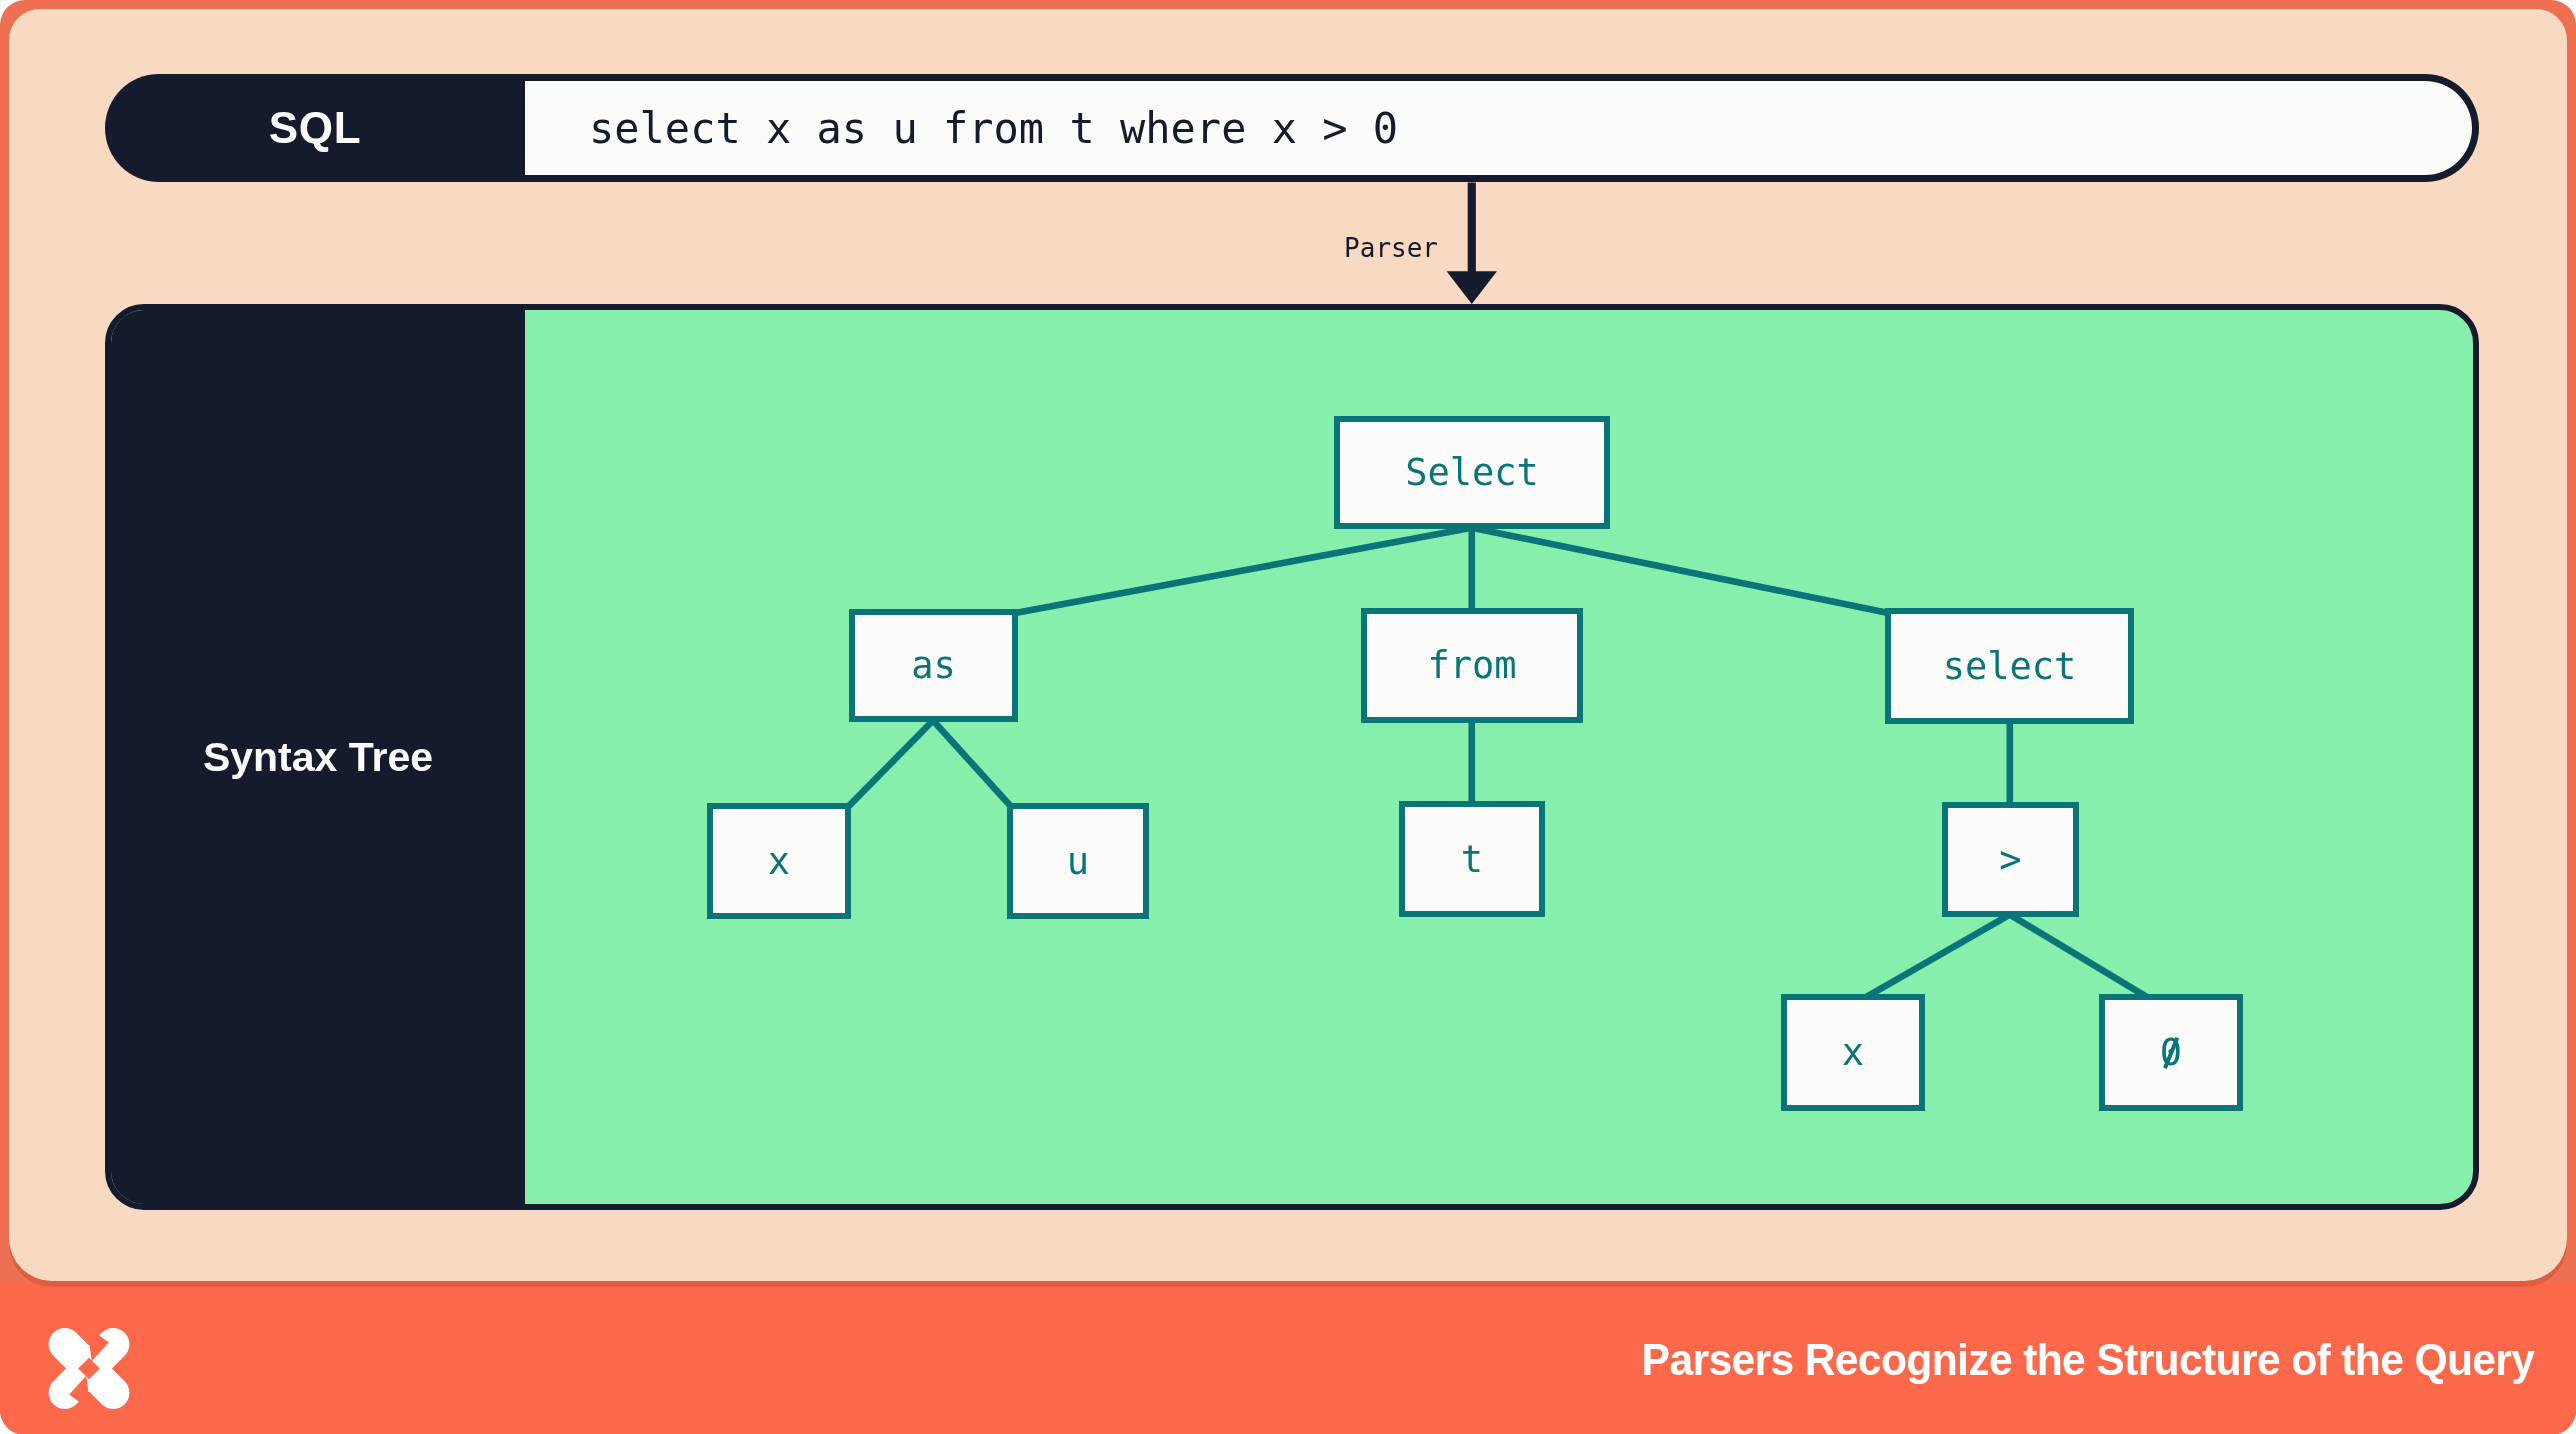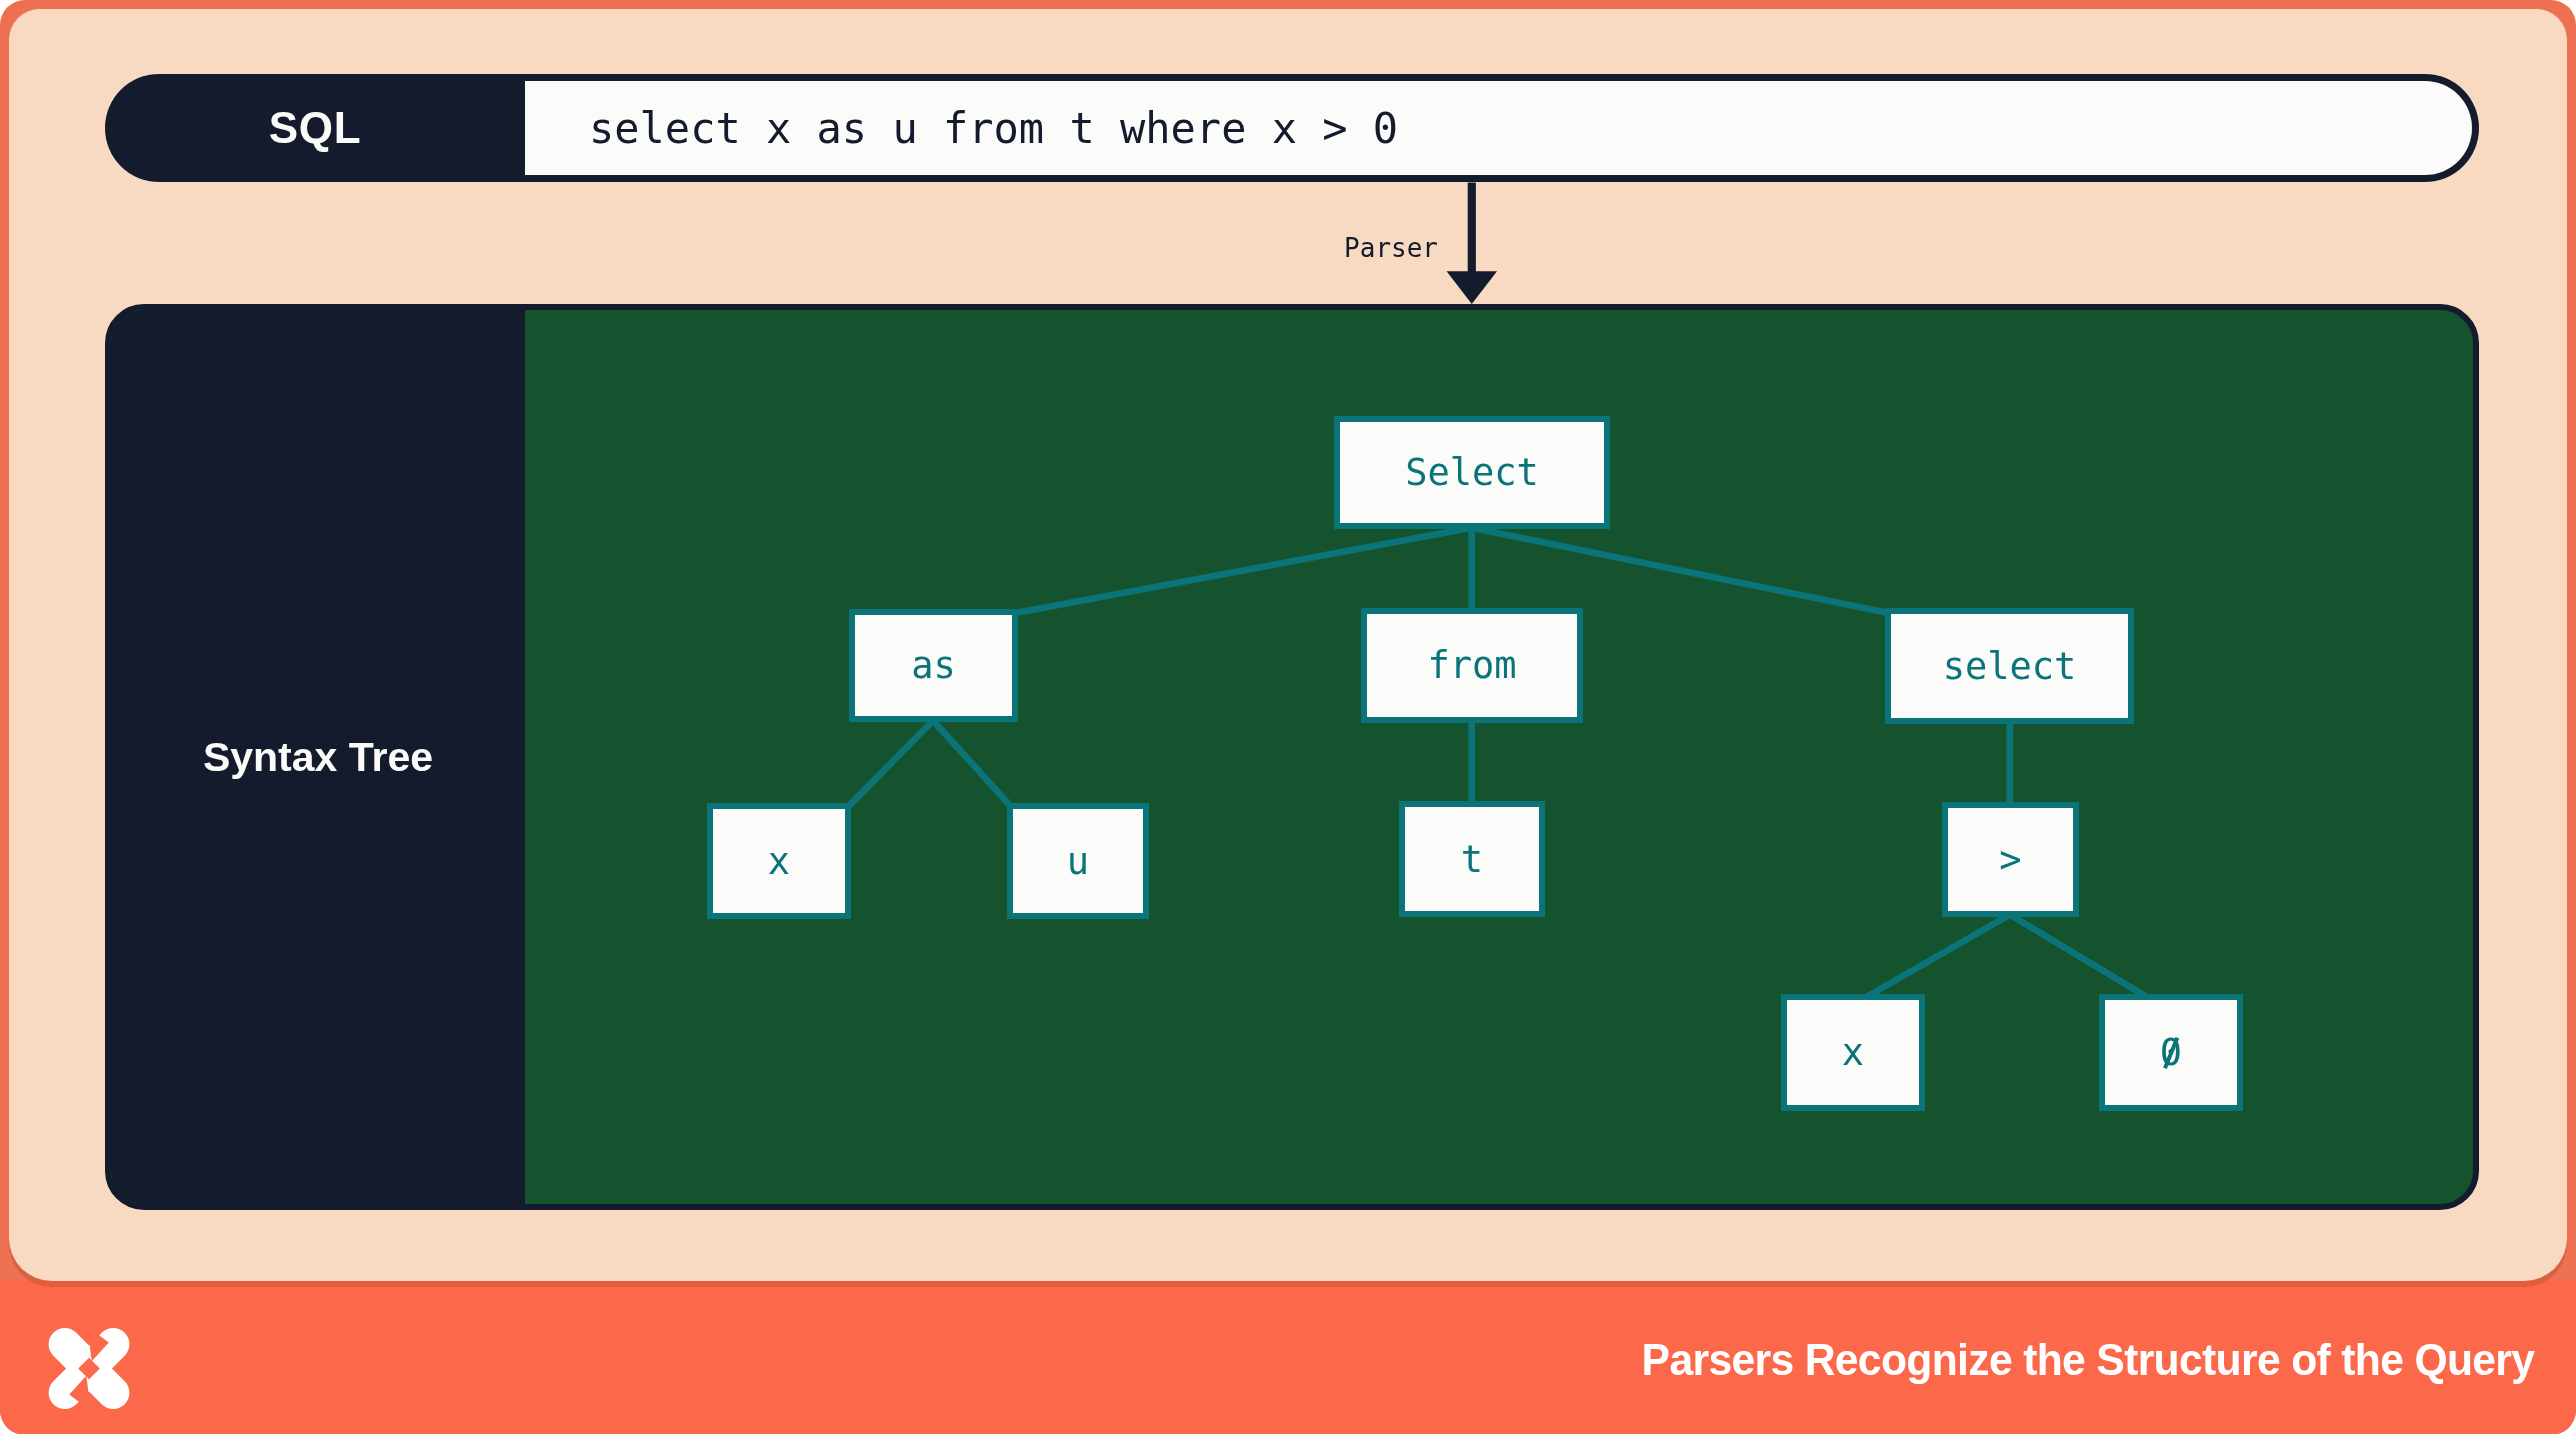--- a/index.html
+++ b/index.html
@@ -12,21 +12,21 @@
   .sql-pill{position:absolute;left:105px;top:74px;width:2374px;height:108px;background:#141B2C;border-radius:54px;}
   .sql-label{position:absolute;left:0;top:0;width:420px;height:100%;display:flex;align-items:center;justify-content:center;
              color:#FBFBFA;font-size:44px;font-weight:bold;letter-spacing:0.7px;}
   .sql-field{position:absolute;left:420px;top:6.7px;right:6.7px;bottom:6.7px;background:#FBFBFA;border-radius:0 47px 47px 0;
              display:flex;align-items:center;}
   .sql-query{padding-left:64px;font-family:"DejaVu Sans Mono",monospace;font-size:42px;color:#141B2C;white-space:pre;}
   
   .parser-label{position:absolute;left:1171px;top:233px;width:267px;text-align:right;
                 font-family:"DejaVu Sans Mono",monospace;font-size:26px;color:#141B2C;}
   
-  .tree-panel{position:absolute;left:105px;top:304px;width:2374px;height:906px;background:#14532d;
+  .tree-panel{position:absolute;left:105px;top:304px;width:2374px;height:906px;background:#86efac;
               border:6.7px solid #141B2C;border-radius:39px;box-sizing:border-box;overflow:hidden;}
   .tree-side{position:absolute;left:0;top:0;bottom:0;width:414px;background:#141B2C;
              display:flex;align-items:center;justify-content:center;}
   .tree-side-label{color:#FBFBFA;font-size:41px;font-weight:bold;}
   
   .overlay{position:absolute;inset:0;width:2576px;height:1435px;pointer-events:none;}
   
   .node{position:absolute;background:#FBFBFA;border:6.7px solid #0B7478;box-sizing:border-box;
         display:flex;align-items:center;justify-content:center;
         font-family:"DejaVu Sans Mono",monospace;font-size:37px;color:#0B7478;}

